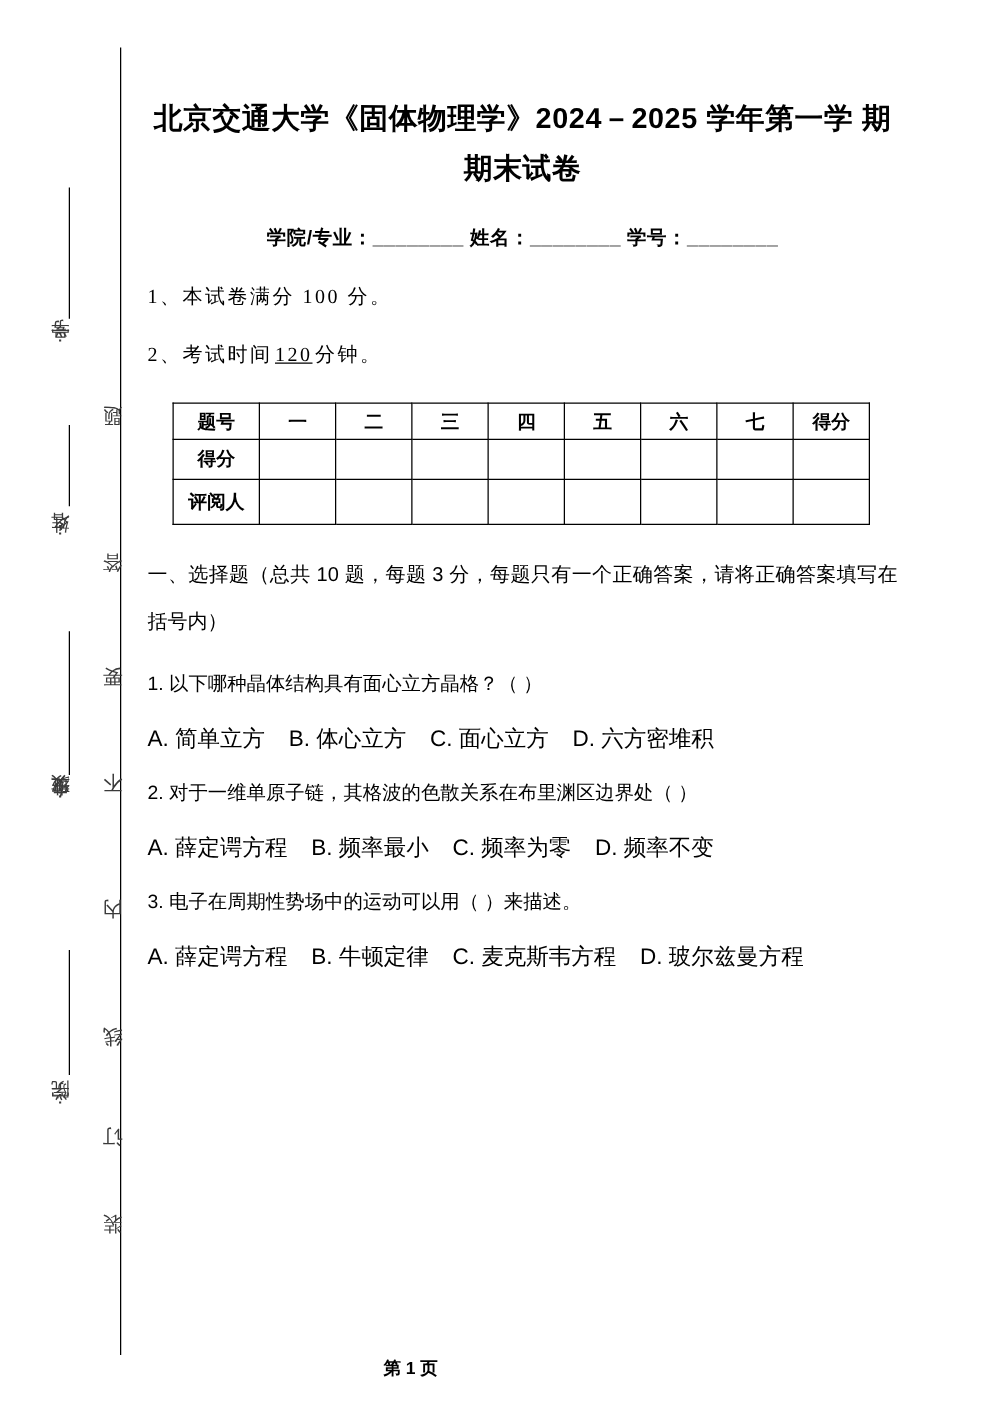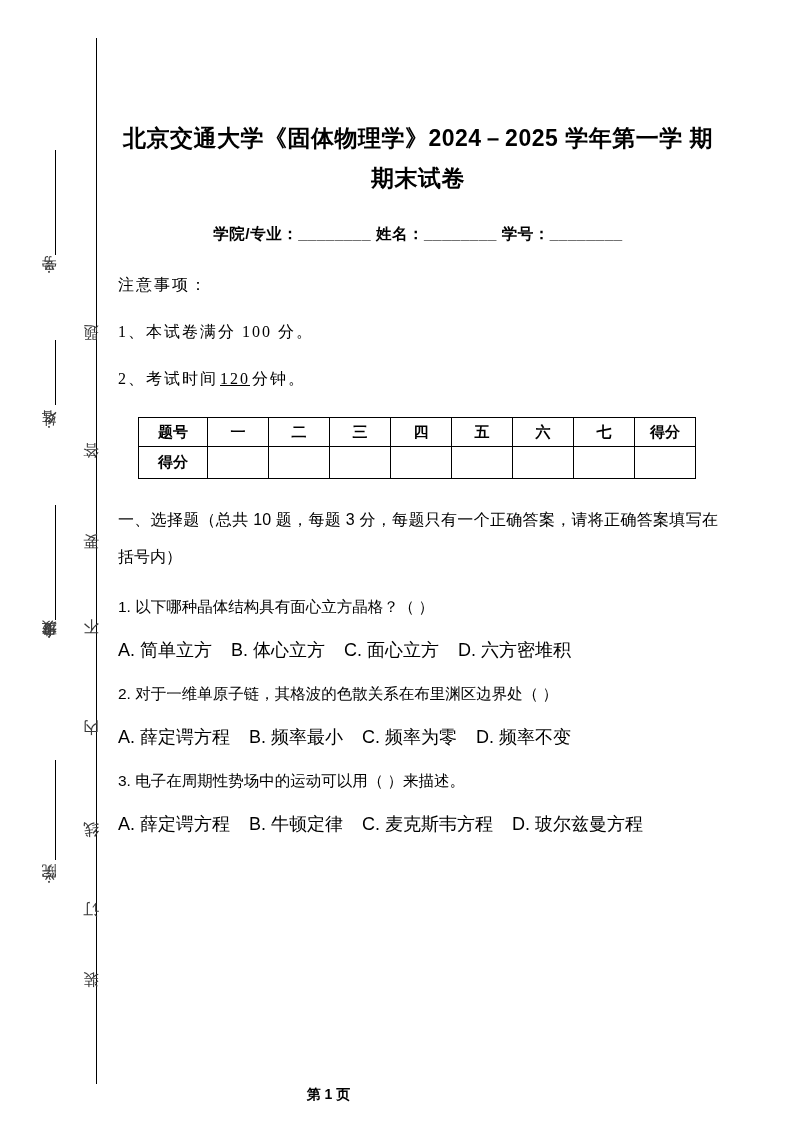--- a/index.html
+++ b/index.html
@@ -60,21 +60,21 @@
   
   #content {
     position: absolute;
     left: 118px;
     top: 0;
     width: 600px;
   }
 
   #doc-title {
     margin: 0;
-    padding-top: 118px;
+    padding-top: 74px;
     font-family: "Liberation Sans", "DejaVu Sans", sans-serif;
     font-weight: bold;
     font-size: 23px;
     line-height: 40px;
     text-align: center;
     letter-spacing: 0.5px;
   }
 
   #student-info {
     margin-top: 26px;
@@ -192,21 +192,20 @@
 
   <div id="content">
 
     <h1 id="doc-title">
       <span>北京交通大学《固体物理学》2024－2025 学年第一学</span>
       <span>期期末试卷</span>
     </h1>
 
     <div id="student-info">学院/专业：________ 姓名：________ 学号：________</div>
 
-    <div class="note-head">注意事项：</div>
 
     <div class="note-line">1、本试卷满分 100 分。</div>
 
     <div class="note-line">
       <span>2、考试时间</span><span class="uline">120</span><span>分钟。</span>
     </div>
 
     <table id="score-table">
       <tbody>
         <tr>
@@ -224,20 +223,31 @@
           <td class="rowhead">得分</td>
           <td></td>
           <td></td>
           <td></td>
           <td></td>
           <td></td>
           <td></td>
           <td></td>
           <td></td>
         </tr>
+        <tr>
+          <td class="rowhead">评阅人</td>
+          <td></td>
+          <td></td>
+          <td></td>
+          <td></td>
+          <td></td>
+          <td></td>
+          <td></td>
+          <td></td>
+        </tr>
       </tbody>
     </table>
 
     <div id="section-heading">一、选择题（总共 10 题，每题 3 分，每题只有一个正确答案，请将正确答案填写在括号内）</div>
 
     <div class="q-stem">1. 以下哪种晶体结构具有面心立方晶格？（  ）</div>
     <div class="q-options">
       <span>A. 简单立方</span>
       <span>B. 体心立方</span>
       <span>C. 面心立方</span>

